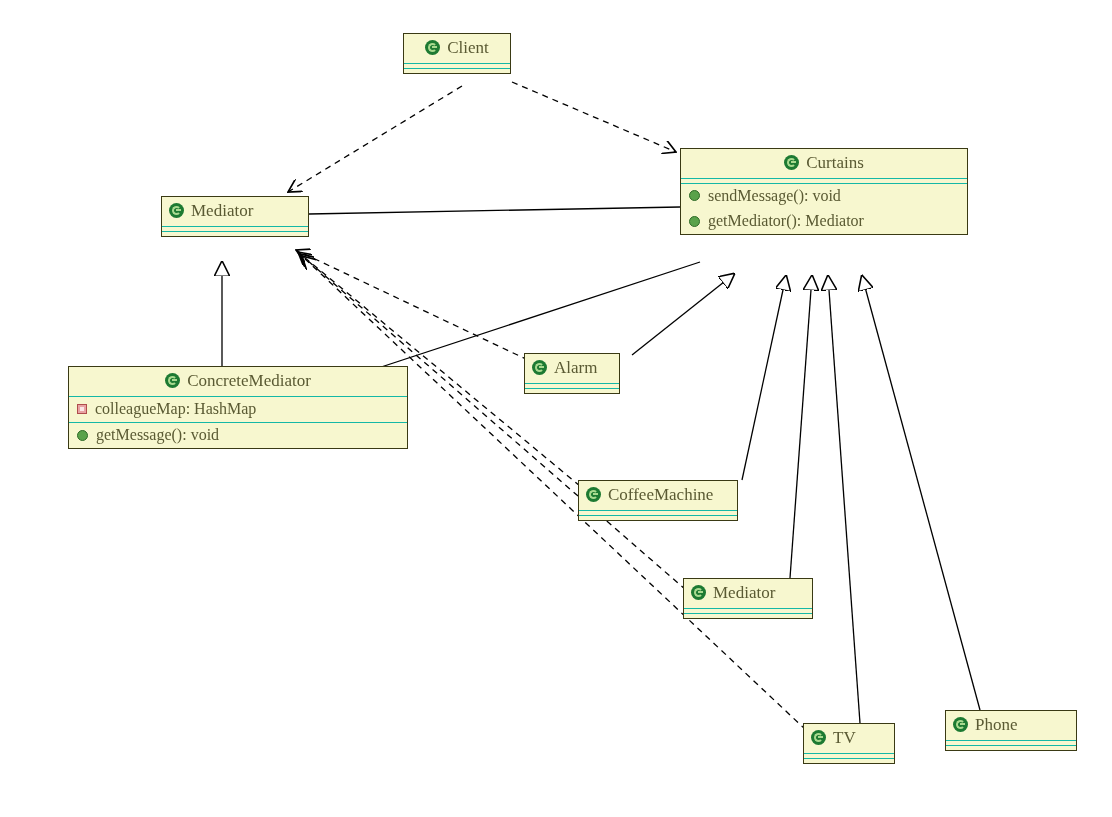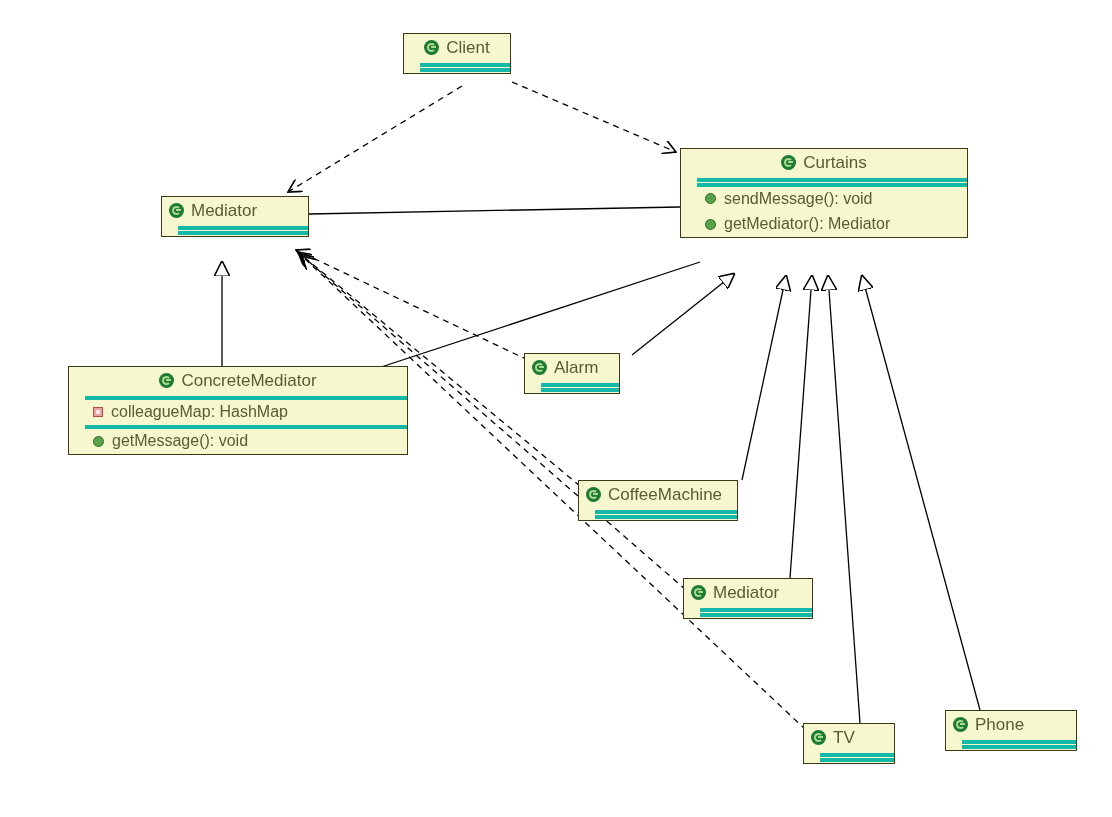--- a/index.html
+++ b/index.html
@@ -5,21 +5,21 @@
   html, body {
     margin: 0;
     padding: 0;
     background: #ffffff;
   }
   #canvas {
     position: relative;
     width: 1112px;
     height: 817px;
     background: #ffffff;
-    font-family: Liberation Sans, sans-serif;
+    font-family: Liberation Serif, serif;
     overflow: hidden;
   }
   #edges {
     position: absolute;
     left: 0;
     top: 0;
     width: 1112px;
     height: 817px;
   }
   .uml-class {
@@ -37,23 +37,22 @@
     padding: 4px 7px 5px 7px;
     color: #5a5a33;
     font-size: 17px;
     white-space: nowrap;
     line-height: 1.15;
   }
   .uml-title.left {
     justify-content: flex-start;
   }
   .compartment {
-    border-top: 4px solid #14b8a6;
-    box-sizing: border-box;
-    margin-left: 16px;
+    border-top: 1px solid #14b8a6;
+    box-sizing: border-box;
   }
   .compartment.empty {
     height: 5px;
   }
   .member-row {
     display: flex;
     align-items: center;
     gap: 8px;
     padding: 3px 6px 4px 8px;
     color: #5a5a33;

